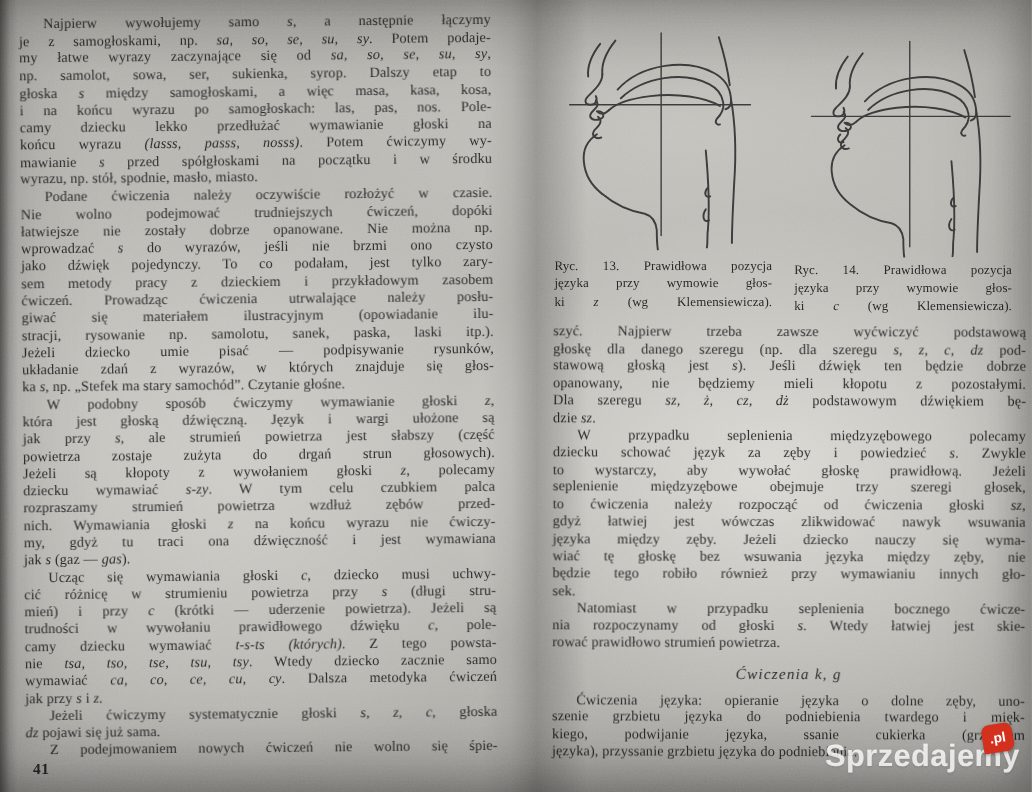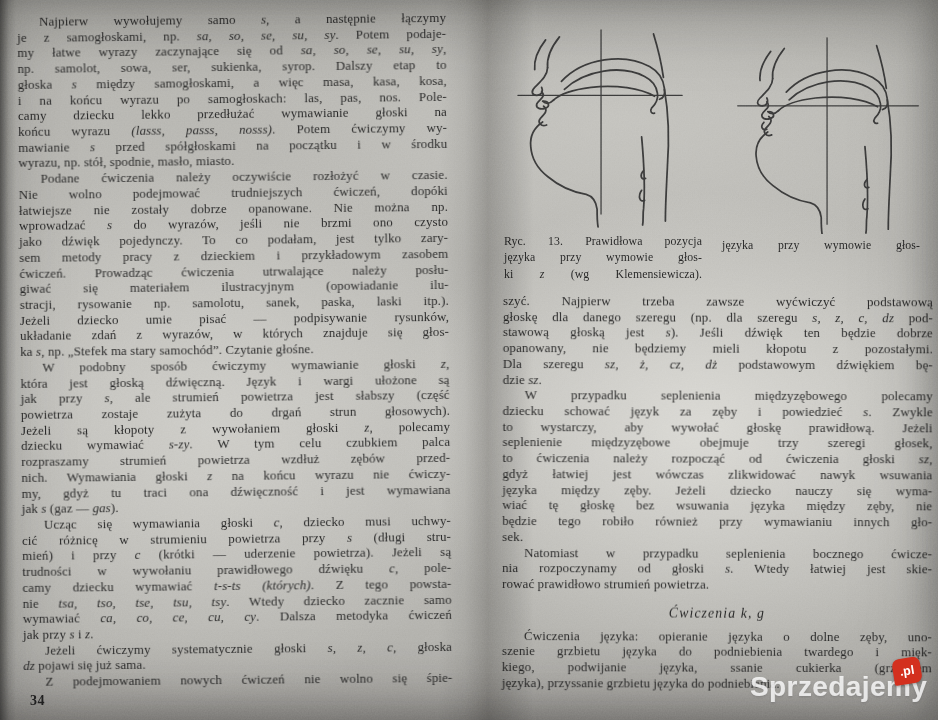--- a/index.html
+++ b/index.html
@@ -101,21 +101,21 @@
         <div class="line lastline">jak przy <i>s</i> i <i>z</i>.</div>
       </div>
       <div class="para indent">
         <div class="line">Jeżeli ćwiczymy systematycznie głoski <i>s, z, c</i>, głoska</div>
         <div class="line lastline"><i>dz</i> pojawi się już sama.</div>
       </div>
       <div class="para indent">
         <div class="line">Z podejmowaniem nowych ćwiczeń nie wolno się śpie-</div>
       </div>
     </div>
-  <div class="pagenum">34</div>
+  <div class="pagenum">41</div>
 
   <div class="rightpage">
 
     <svg id="headsym" width="0" height="0" style="position:absolute" aria-hidden="true">
       <symbol id="head" viewBox="0 0 200 210">
         <g fill="none" stroke="#3a3a3a" stroke-width="1.8" stroke-linecap="round" stroke-linejoin="round">
           <path d="M40,20 C33,29 28,40 29,50"></path>
           <path d="M54,17 C46,27 41,38 42,48"></path>
           <path d="M42,48 C42,56 35,62 29,68 C25,72 26,76 31,76 C36,76 38,72 36,68"></path>
           <path d="M36,72 C41,78 33,80 31,85 C30,89 35,91 40,89 C45,87 43,82 38,82"></path>
@@ -150,21 +150,23 @@
         <path d="M33,95 C29,99 31,104 36,102"></path>
       </svg>
     </div>
 
     <div class="page cap" style="left:4px;top:233px">
         <div class="line">Ryc. 13. Prawidłowa pozycja</div>
         <div class="line">języka przy wymowie głos-</div>
         <div class="line">ki <i>z</i> (wg Klemensiewicza).</div>
       </div>
     <div class="page cap" style="left:222px;top:237px">
+        <div class="line">Ryc. 14. Prawidłowa pozycja</div>
         <div class="line">języka przy wymowie głos-</div>
+        <div class="line">ki <i>c</i> (wg Klemensiewicza).</div>
       </div>
 
     <div class="page rtext">
       <div>
           <div class="para">
             <div class="line">szyć. Najpierw trzeba zawsze wyćwiczyć podstawową</div>
             <div class="line">głoskę dla danego szeregu (np. dla szeregu <i>s, z, c, dz</i> pod-</div>
             <div class="line">stawową głoską jest <i>s</i>). Jeśli dźwięk ten będzie dobrze</div>
             <div class="line">opanowany, nie będziemy mieli kłopotu z pozostałymi.</div>
             <div class="line">Dla szeregu <i>sz, ż, cz, dż</i> podstawowym dźwiękiem bę-</div>

